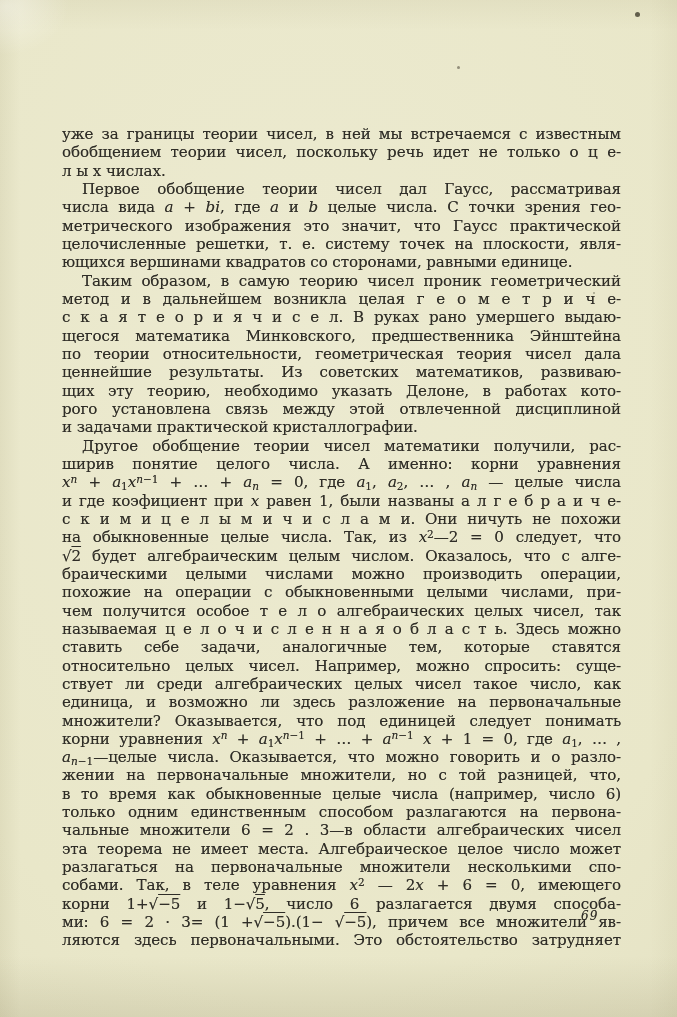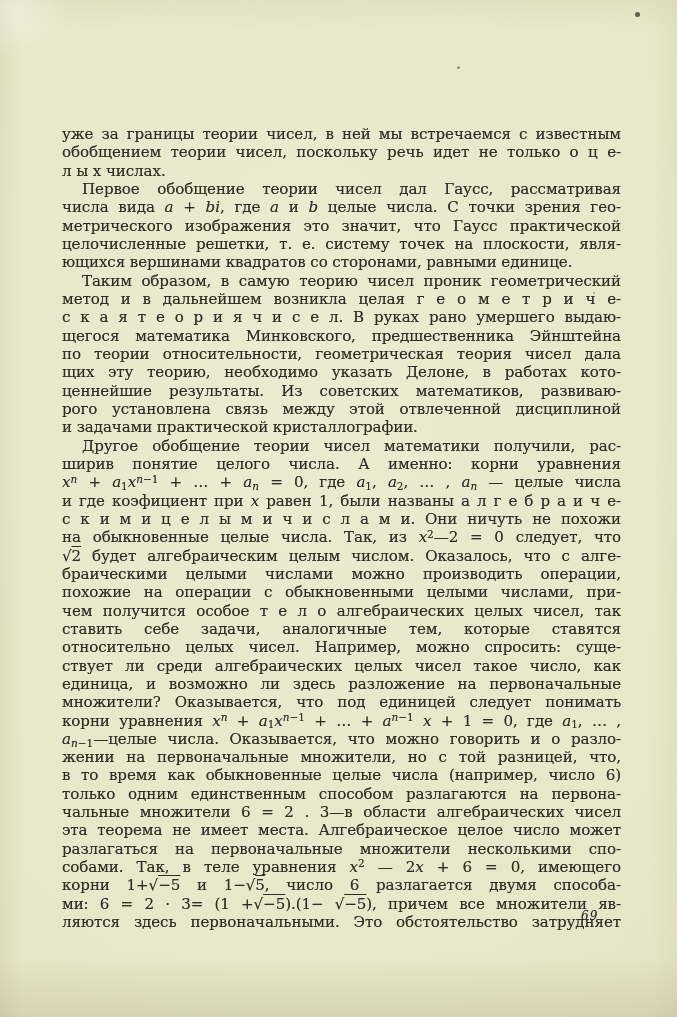--- a/index.html
+++ b/index.html
@@ -54,36 +54,37 @@
         <div class="line">метрического изображения это значит, что Гаусс практической</div>
         <div class="line">целочисленные решетки, т. е. систему точек на плоскости, явля-</div>
         <div class="line end">ющихся вершинами квадратов со сторонами, равными единице.</div>
       </div>
       <div>
         <div class="line ind">Таким образом, в самую теорию чисел проник геометрический</div>
         <div class="line">метод и в дальнейшем возникла целая  г е о м е т р и ч е-</div>
         <div class="line">с к а я  т е о р и я  ч и с е л.  В руках рано умершего выдаю-</div>
         <div class="line">щегося математика Минковского, предшественника Эйнштейна</div>
         <div class="line">по теории относительности, геометрическая теория чисел дала</div>
+        <div class="line">ценнейшие результаты. Из советских математиков, развиваю-</div>
         <div class="line">щих эту теорию, необходимо указать Делоне, в работах кото-</div>
-        <div class="line">ценнейшие результаты. Из советских математиков, развиваю-</div>
         <div class="line">рого установлена связь между этой отвлеченной дисциплиной</div>
         <div class="line end">и задачами практической кристаллографии.</div>
       </div>
       <div>
         <div class="line ind">Другое обобщение теории чисел математики получили, рас-</div>
         <div class="line">ширив понятие целого числа. А именно: корни уравнения</div>
         <div class="line"><i>x</i><sup><i>n</i></sup> + <i>a</i><sub>1</sub><i>x</i><sup><i>n</i>−1</sup> + … + <i>a</i><sub><i>n</i></sub> = 0,  где  <i>a</i><sub>1</sub>,  <i>a</i><sub>2</sub>,  … ,  <i>a</i><sub><i>n</i></sub> — целые числа</div>
         <div class="line">и где коэфициент при <i>x</i> равен 1, были названы  а л г е б р а и ч е-</div>
         <div class="line">с к и м и  ц е л ы м и  ч и с л а м и.  Они ничуть не похожи</div>
         <div class="line">на обыкновенные целые числа. Так, из <i>x</i><sup>2</sup>—2 = 0 следует, что</div>
         <div class="line">√<span class="ov">2</span> будет алгебраическим целым числом. Оказалось, что с алге-</div>
         <div class="line">браическими целыми числами можно производить операции,</div>
         <div class="line">похожие на операции с обыкновенными целыми числами, при-</div>
         <div class="line">чем получится особое  т е л о  алгебраических целых чисел, так</div>
+        <div class="line">называемая  ц е л о ч и с л е н н а я  о б л а с т ь.  Здесь можно</div>
         <div class="line">ставить себе задачи, аналогичные тем, которые ставятся</div>
         <div class="line">относительно целых чисел. Например, можно спросить: суще-</div>
         <div class="line">ствует ли среди алгебраических целых чисел такое число, как</div>
         <div class="line">единица, и возможно ли здесь разложение на первоначальные</div>
         <div class="line">множители? Оказывается, что под единицей следует понимать</div>
         <div class="line">корни уравнения <i>x</i><sup><i>n</i></sup> + <i>a</i><sub>1</sub><i>x</i><sup><i>n</i>−1</sup> + … + <i>a</i><sup><i>n</i>−1</sup> <i>x</i> + 1 = 0, где <i>a</i><sub>1</sub>, … ,</div>
         <div class="line"><i>a</i><sub><i>n</i>−1</sub>—целые числа. Оказывается, что можно говорить и о разло-</div>
         <div class="line">жении на первоначальные множители, но с той разницей, что,</div>
         <div class="line">в то время как обыкновенные целые числа (например, число 6)</div>
         <div class="line">только одним единственным способом разлагаются на первона-</div>

